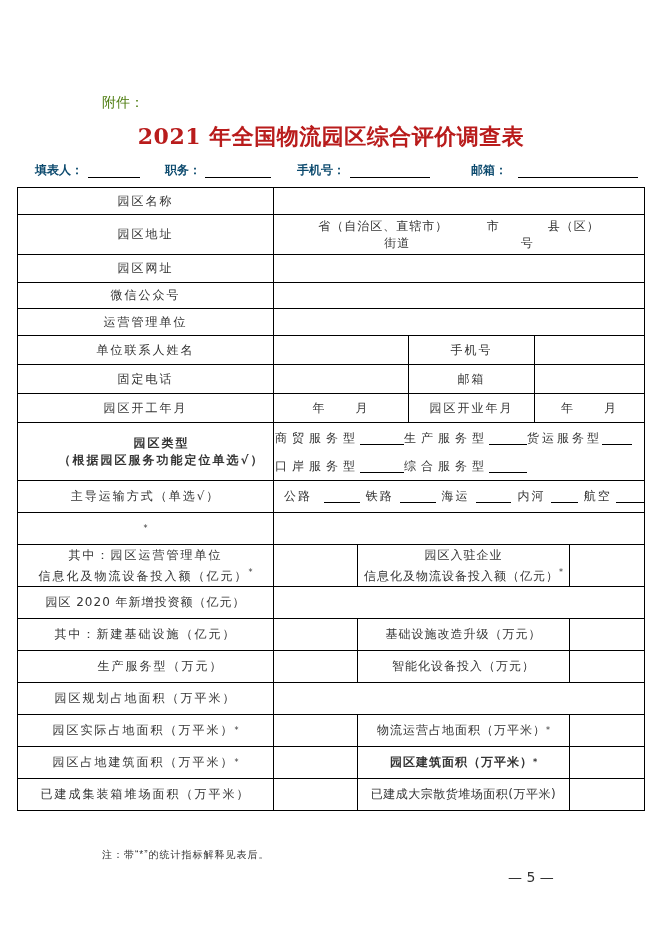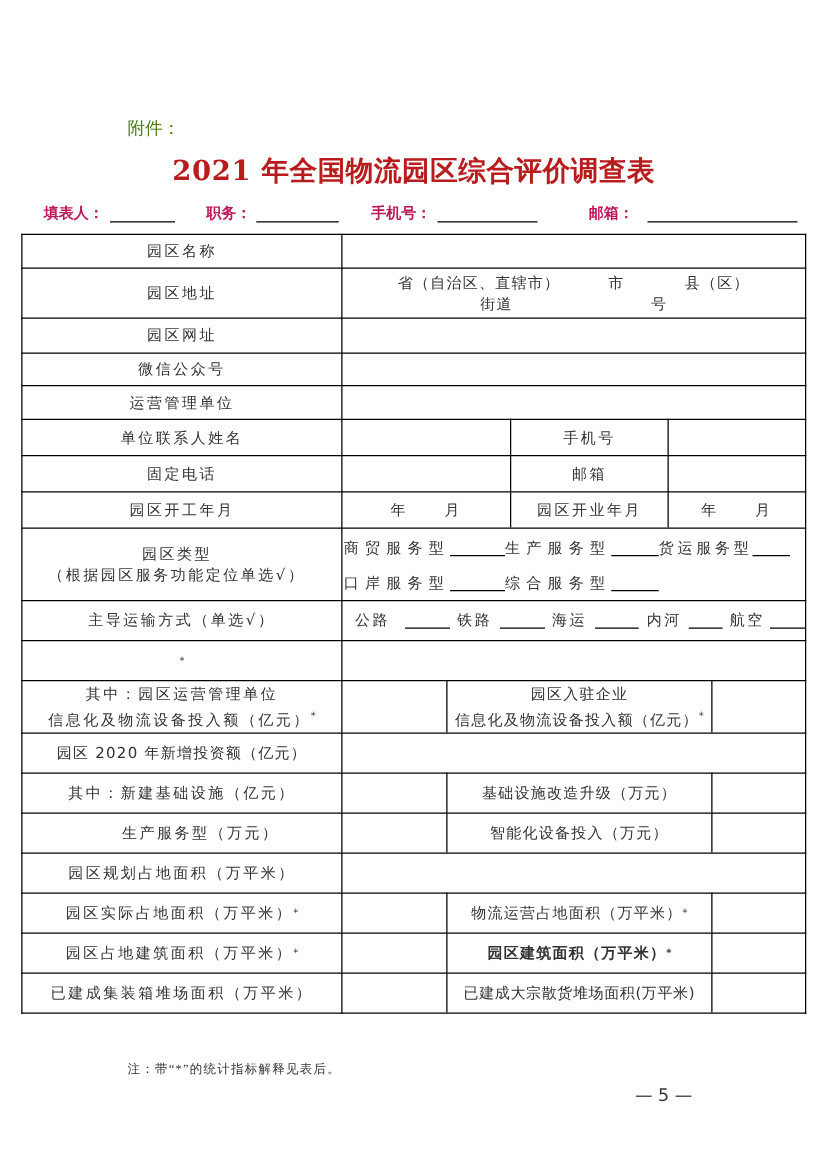--- a/index.html
+++ b/index.html
@@ -3,35 +3,35 @@
   <meta charset="utf-8">
   <style>
     html, body { margin: 0; padding: 0; background: #ffffff; }
     body { width: 662px; height: 936px; position: relative; overflow: hidden;
            font-family: "DejaVu Serif", "Liberation Serif", serif; color: #222; }
     .abs { position: absolute; }
     .attach { left: 102px; top: 94px; font-size: 14px; color: #4d7c0f;
               font-family: "DejaVu Sans", sans-serif; }
     .title { left: 0; width: 662px; top: 122px; text-align: center; font-size: 22px;
              font-weight: bold; color: #b91c1c; font-family: "DejaVu Serif", serif; letter-spacing: 0.5px; }
-    .filler { top: 162px; font-size: 12px; font-weight: bold; color: #be185d;
+    .filler { top: 162px; font-size: 12px; font-weight: bold; color: #0c4a6e;
               font-family: "DejaVu Sans", sans-serif; }
     .uline { position: absolute; border-bottom: 1px solid #000; height: 0; }
 
     .line-h { position: absolute; height: 0; border-top: 1px solid #000; }
     .line-v { position: absolute; width: 0; border-left: 1px solid #000; }
 
     .cell { position: absolute; display: flex; align-items: center; justify-content: center;
             text-align: center; font-size: 12px; color: #333; letter-spacing: 2px; line-height: 17px;
             font-family: "DejaVu Sans", sans-serif; }
     .cell.left { justify-content: flex-start; }
     .star { font-size: 8px; vertical-align: super; letter-spacing: 0; }
     .blank { display: inline-block; border-bottom: 1px solid #000; height: 12px; vertical-align: bottom; }
     .note { left: 102px; top: 848px; font-size: 10px; color: #333; letter-spacing: 1px;
-            font-family: Liberation Serif, serif; text-align: center; }
+            font-family: Liberation Sans, sans-serif; text-align: center; }
     .pageno { left: 508px; top: 869px; font-size: 14px; color: #333; font-family: "DejaVu Sans", sans-serif; }
   </style>
 </head>
 <body>
 
 <div class="abs attach">附件：</div>
 <div class="abs title">2021 年全国物流园区综合评价调查表</div>
 
 <div class="abs filler" style="left:35px;">填表人：</div>
 <div class="uline" style="left:88px; width:52px; top:177px;"></div>
@@ -109,21 +109,21 @@
 <div class="cell" style="left:18px; top:365px; width:255px; height:28px;">固定电话</div>
 <div class="cell" style="left:274px; top:365px; width:134px; height:28px;"></div>
 <div class="cell" style="left:409px; top:365px; width:125px; height:28px;">邮箱</div>
 <div class="cell" style="left:535px; top:365px; width:109px; height:28px;"></div>
 
 <div class="cell" style="left:18px; top:394px; width:255px; height:28px;">园区开工年月</div>
 <div class="cell" style="left:274px; top:394px; width:134px; height:28px; white-space:pre;">年     月</div>
 <div class="cell" style="left:409px; top:394px; width:125px; height:28px;">园区开业年月</div>
 <div class="cell" style="left:535px; top:394px; width:109px; height:28px; white-space:pre;">年     月</div>
 
-<div class="cell" style="left:14px; top:423px; width:255px; height:57px; flex-direction:column;">
+<div class="cell" style="left:34px; top:423px; width:255px; height:57px; flex-direction:column;font-weight:bold;">
   <span>园区类型</span>
   <span>（根据园区服务功能定位单选√）</span>
 </div>
 <div class="cell left" style="left:275px; top:428px; width:370px; height:20px; letter-spacing:5px; white-space:nowrap;">
   <span>商贸服务型</span>
     <span class="blank" style="width:44px;"></span>
     <span>生产服务型</span>
     <span class="blank" style="width:38px;"></span>
     <span style="letter-spacing:3px;">货运服务型</span>
     <span class="blank" style="width:30px;"></span>

